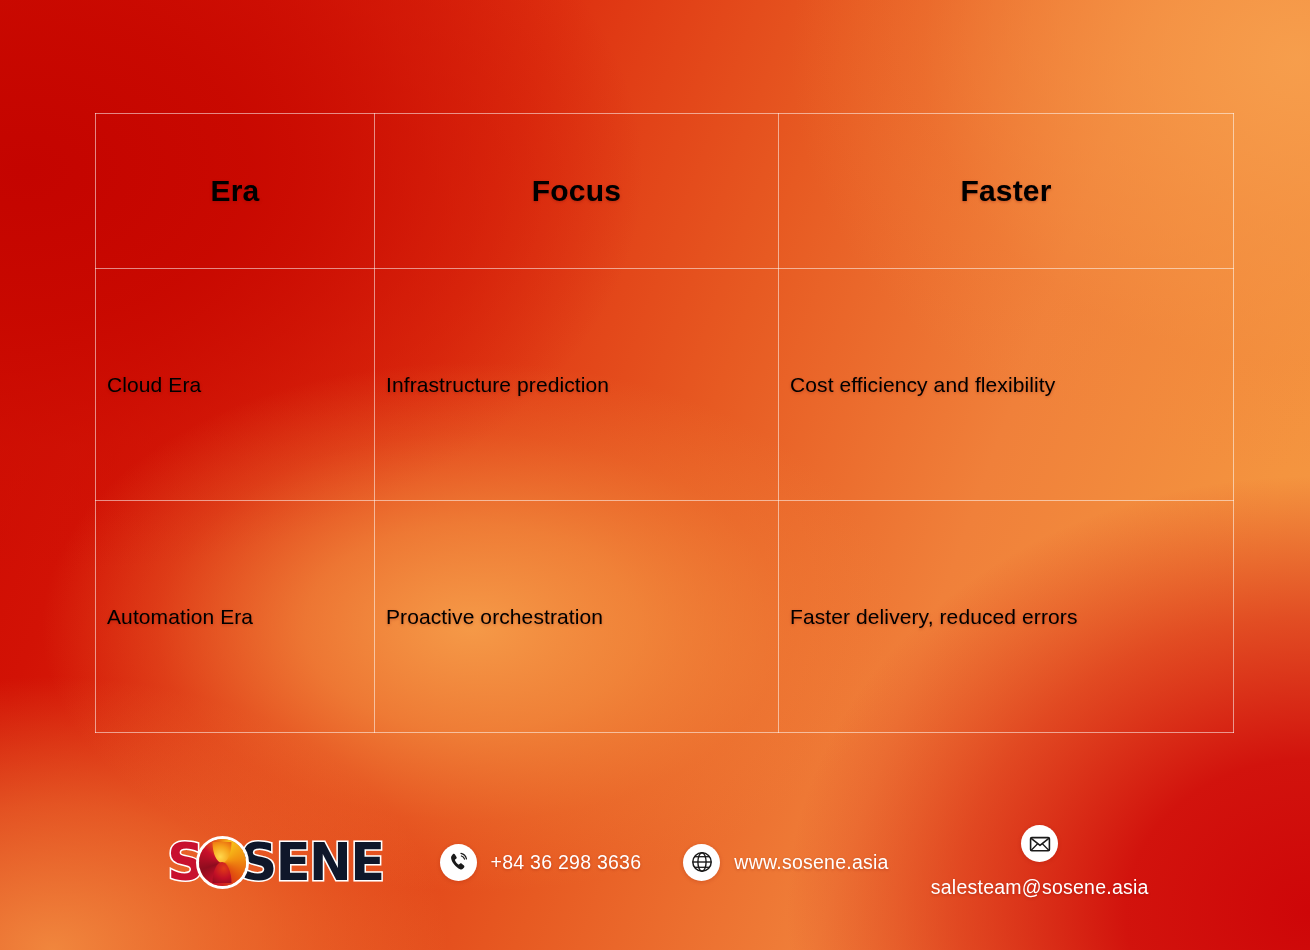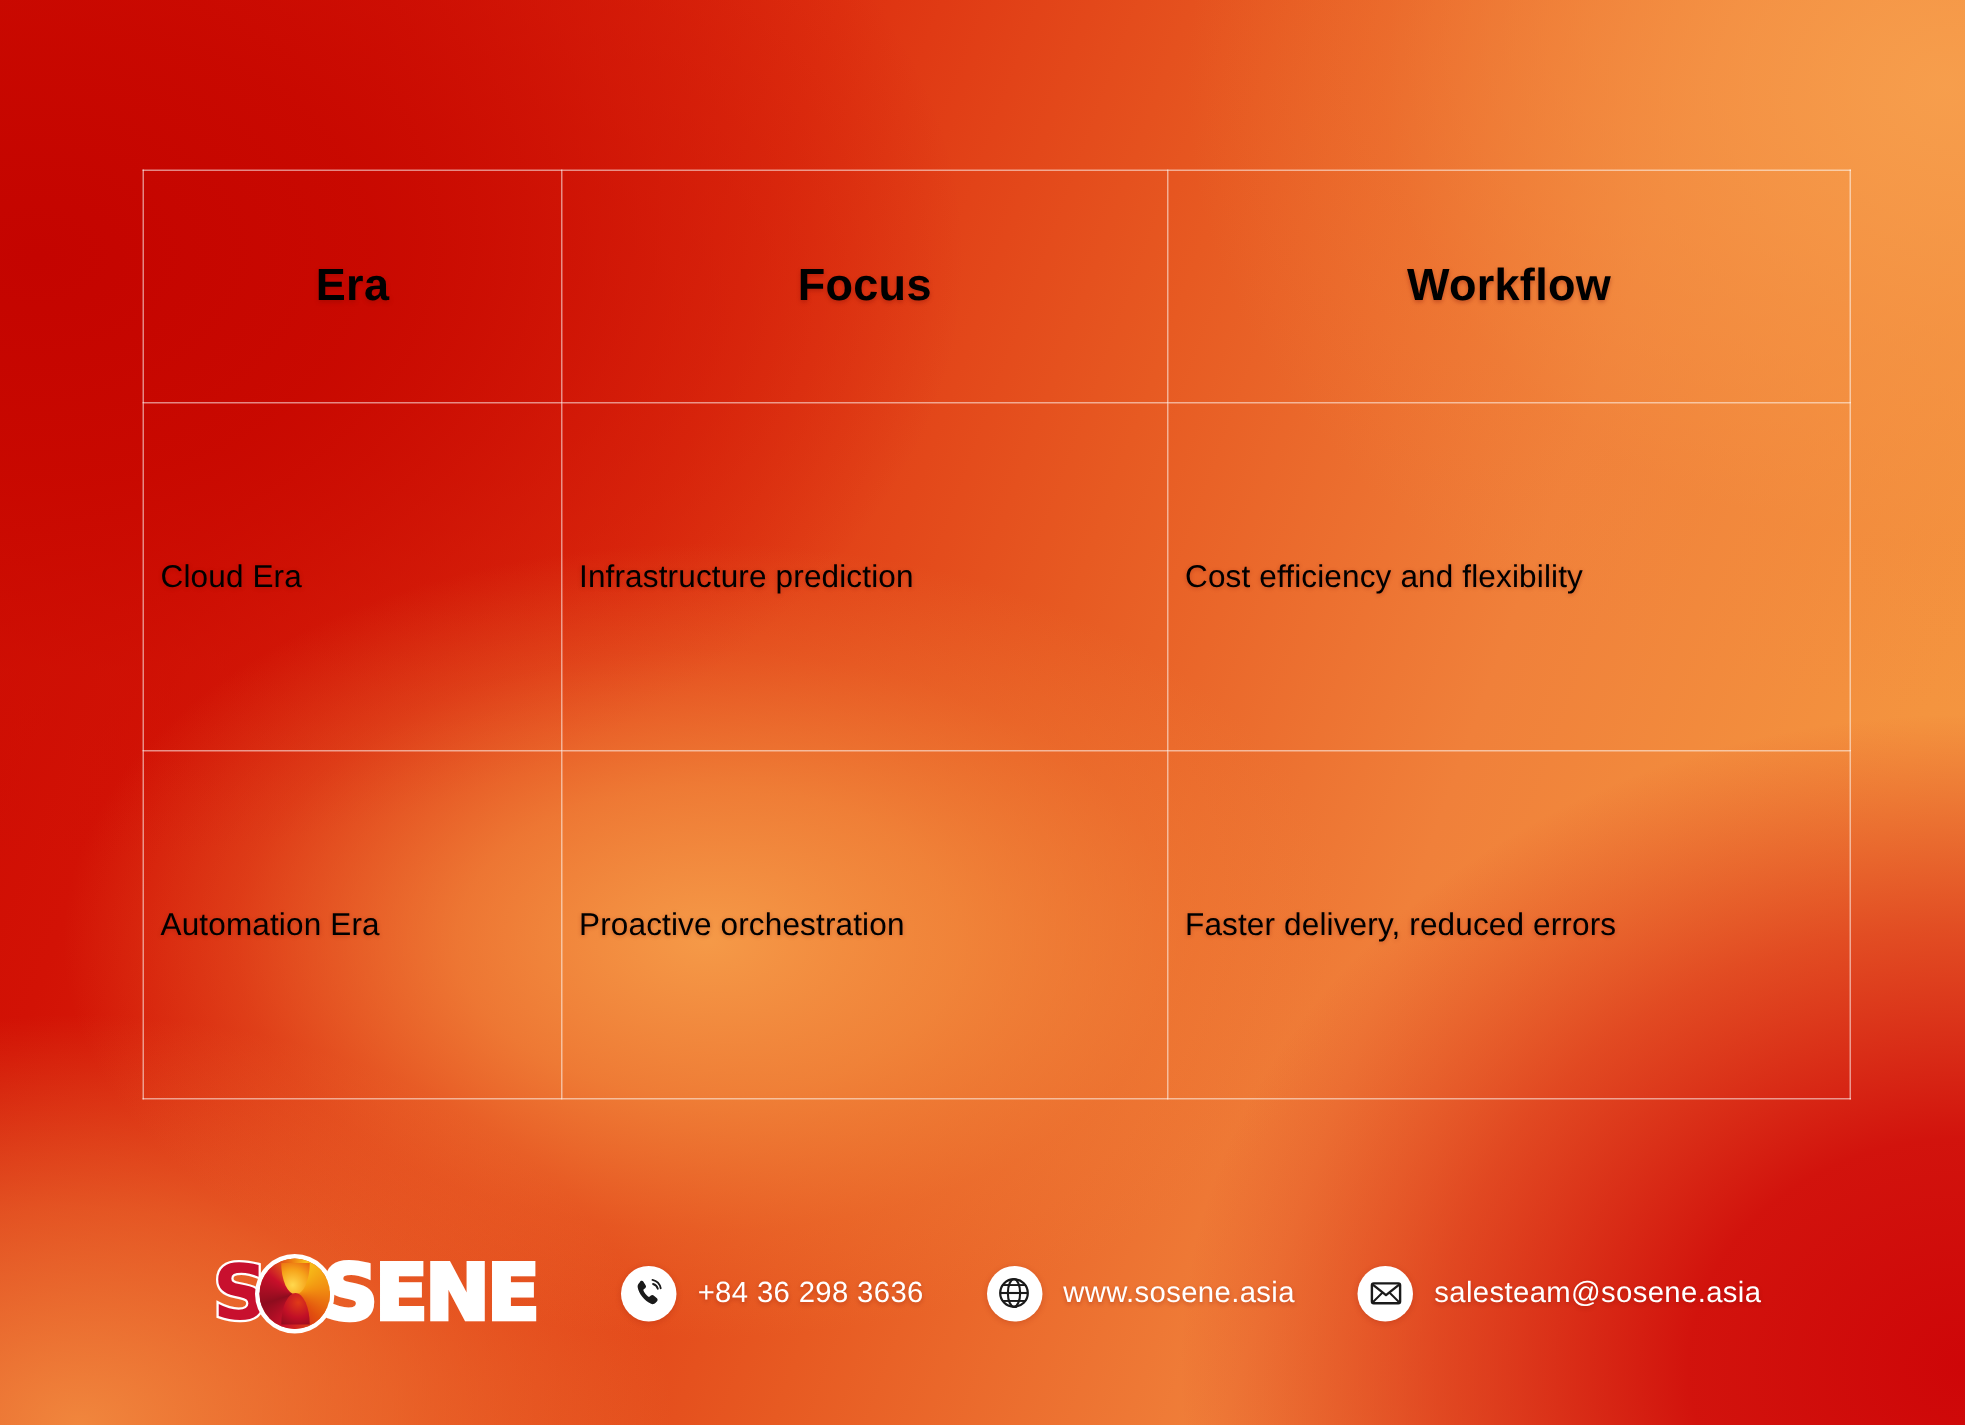--- a/index.html
+++ b/index.html
@@ -138,21 +138,21 @@
   .logo-letter {
     font-family: "DejaVu Sans", sans-serif;
     font-size: 51px;
     font-weight: bold;
     line-height: 1;
     letter-spacing: -1.5px;
     -webkit-text-stroke: 3px #ffffff;
     paint-order: stroke fill;
   }
   .logo-s-red  { color: #C8102E; }
-  .logo-sene   { color: #ffffff; margin-left: -2px; }
+  .logo-sene   { color: #0f172a; margin-left: -2px; }
 
   .logo-swirl {
     position: relative;
     width: 47px;
     height: 47px;
     border-radius: 50%;
     margin: 0 -3px 0 -4px;
     background: conic-gradient(from 20deg,
         #F8C21A 0deg,
         #F29010 58deg,
@@ -184,21 +184,21 @@
     background: radial-gradient(circle at 60% 30%, #E03A18 0%, #C10F26 55%, #8D0B1C 100%);
   }
 
   
   .contact-item {
     display: flex;
     align-items: center;
     gap: 14px;
     margin-right: 42px;
   }
-  .contact-item:last-child { margin-right: 0; }
+  .contact-item:last-child { margin-right: 0; flex-direction: column; }
 
   .contact-icon {
     width: 37px;
     height: 37px;
     border-radius: 50%;
     background: #ffffff;
     display: flex;
     align-items: center;
     justify-content: center;
     flex: 0 0 auto;
@@ -227,21 +227,21 @@
 <table id="comparison-table">
   <colgroup>
     <col class="c-era">
     <col class="c-focus">
     <col class="c-outcome">
   </colgroup>
   <thead>
     <tr>
       <th>Era</th>
       <th>Focus</th>
-      <th>Workflow</th>
+      <th>Faster</th>
     </tr>
   </thead>
   <tbody>
     <tr>
       <td>Cloud Era</td>
       <td>Infrastructure prediction</td>
       <td>Cost efficiency and flexibility</td>
     </tr>
     <tr>
       <td>Automation Era</td>

